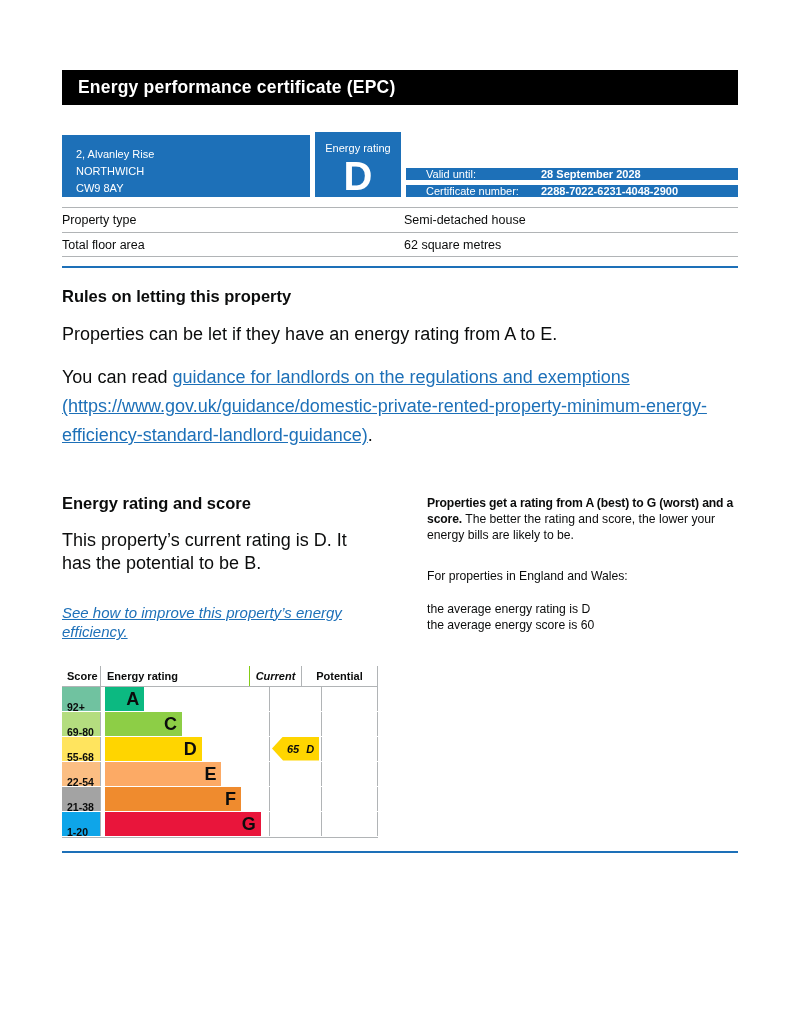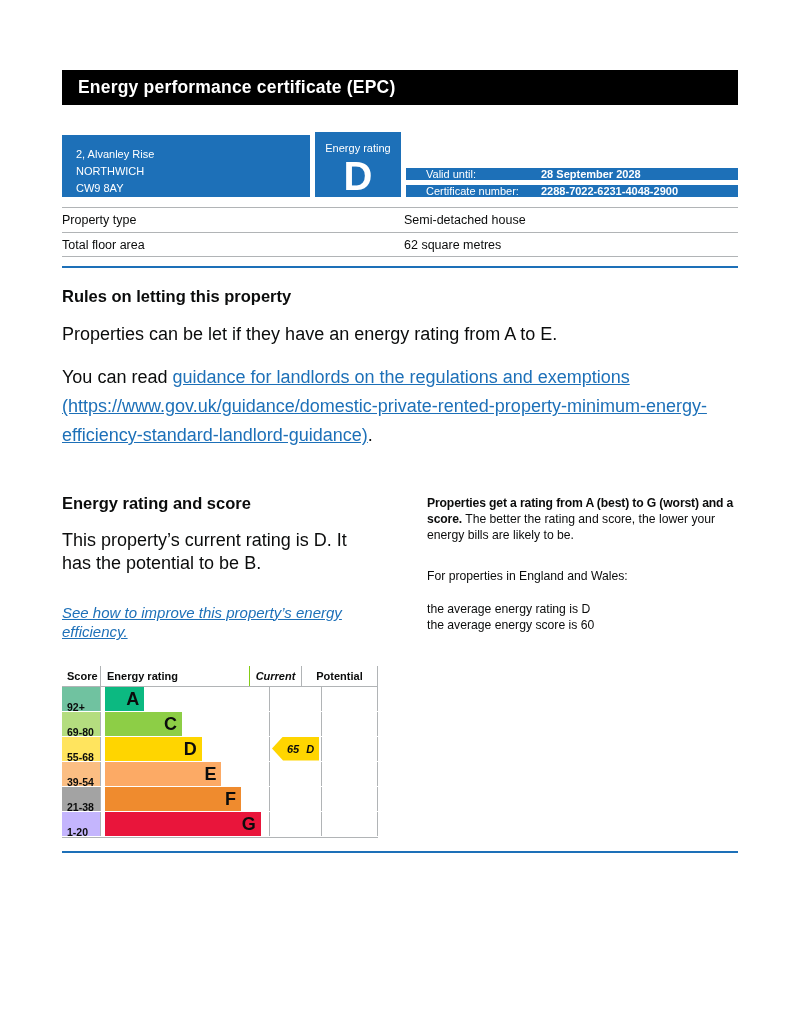--- a/index.html
+++ b/index.html
@@ -178,41 +178,41 @@
                 <div class="band-bar" style="width: 59%; background: rgb(255, 213, 0);">
                   <span class="band-letter">D</span>
                 </div>
               </div>
               <div class="val-col current-col">
                 <div class="rating-arrow" style="background: rgb(255, 213, 0);">65 D</div>
               </div>
               <div class="val-col potential-col"></div>
             </div>
             <div class="chart-row">
-              <div class="score-cell" style="background: rgb(251, 190, 131);">39-54</div>
+              <div class="score-cell" style="background: rgb(251, 190, 131);">22-54</div>
               <div class="bars-area">
                 <div class="band-bar" style="width: 71%; background: rgb(252, 170, 101);">
                   <span class="band-letter">E</span>
                 </div>
               </div>
               <div class="val-col current-col"></div>
               <div class="val-col potential-col"></div>
             </div>
             <div class="chart-row">
               <div class="score-cell" style="background: #a3a3a3;">21-38</div>
               <div class="bars-area">
                 <div class="band-bar" style="width: 83%; background: rgb(239, 139, 46);">
                   <span class="band-letter">F</span>
                 </div>
               </div>
               <div class="val-col current-col"></div>
               <div class="val-col potential-col"></div>
             </div>
             <div class="chart-row">
-              <div class="score-cell" style="background: #c4b5fd;">1-20</div>
+              <div class="score-cell" style="background: #0ea5e9;">1-20</div>
               <div class="bars-area">
                 <div class="band-bar" style="width: 95%; background: rgb(233, 21, 59);">
                   <span class="band-letter">G</span>
                 </div>
               </div>
               <div class="val-col current-col"></div>
               <div class="val-col potential-col"></div>
             </div>
           </div>
       </div>

